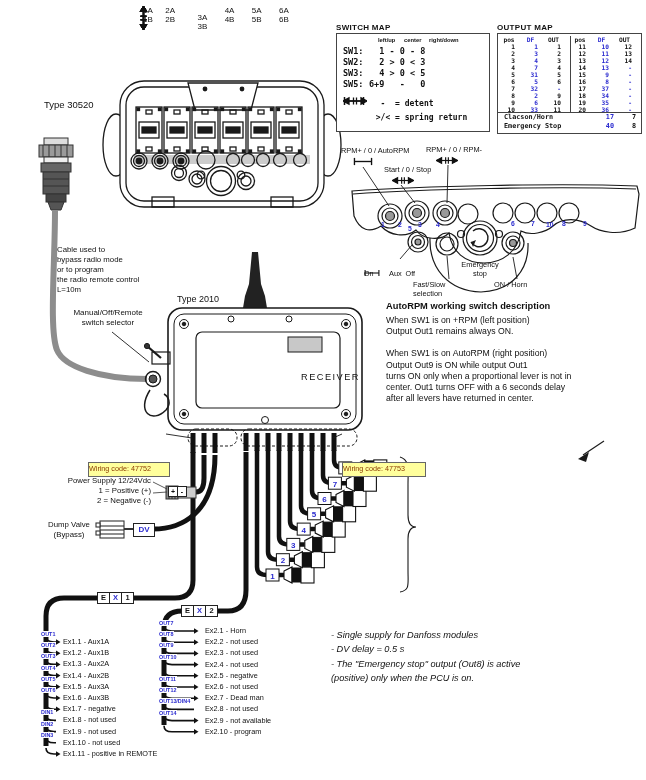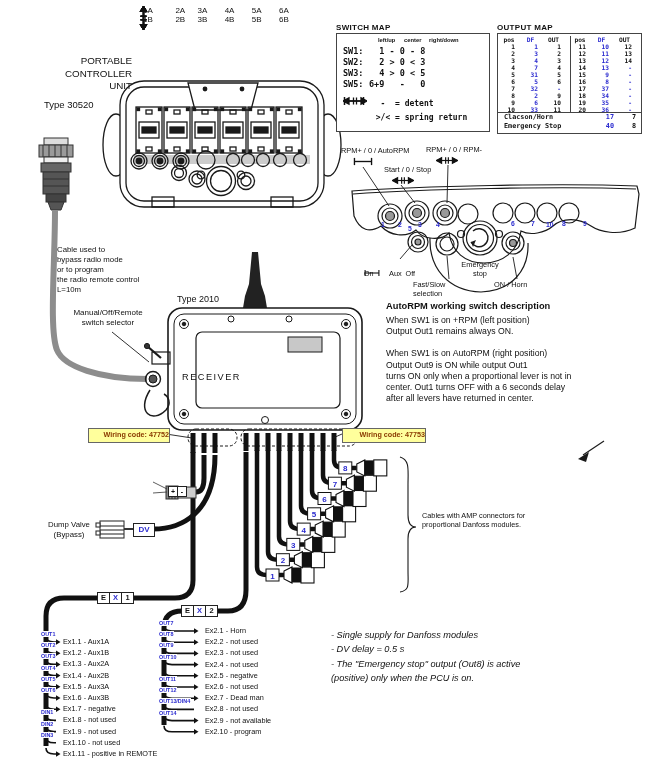--- a/index.html
+++ b/index.html
@@ -13,21 +13,21 @@
   .sw-row{display:flex;font-family:"DejaVu Sans Mono",monospace;font-size:8.5px;font-weight:bold;white-space:pre;line-height:11px;}
   .om-grid{display:grid;grid-template-columns:20px 23px 23px;font-family:"DejaVu Sans Mono",monospace;
            font-size:6.2px;font-weight:bold;line-height:7px;}
   .om-grid span{text-align:right;padding-right:5px;}
   .om-head{text-align:center !important;padding-right:2px !important;}
   .tagbox{display:flex;}
   .tagbox span{display:block;width:11px;height:10px;border:1px solid #222;border-left-width:0;
                font-size:7.5px;font-weight:bold;text-align:center;line-height:10px;background:#fff;}
   .tagbox span:first-child{border-left-width:1px;}
   .wirecode{background:var(--wire-bg);border:1px solid #666;color:var(--wire-tx);
-            font-size:7.2px;font-weight:bold;text-align:right;line-height:12px;}
+            font-size:7.2px;font-weight:normal;text-align:left;line-height:12px;margin-top:34px;}
   .pinlbl{font-size:5.4px;font-weight:bold;color:var(--blue);font-family:"Liberation Sans",sans-serif;}
   .exrow{font-size:7.3px;white-space:pre;}
   .panel-lbl{font-size:7.4px;white-space:pre-line;line-height:1.2;}
   .knum{font-size:6.8px;font-weight:bold;color:var(--blue);}
   svg{position:absolute;left:0;top:0;}
 </style>
 </head>
 <body>
 
 <div id="canvas">
@@ -366,34 +366,34 @@
           <g stroke="#111" fill="#111">
             <line x1="5.5" y1="3" x2="5.5" y2="21" stroke-width="1.4"></line>
             <polygon points="5.5,0 2.2,5.5 8.8,5.5"></polygon>
             <polygon points="5.5,24 2.2,18.5 8.8,18.5"></polygon>
             <line x1="2.5" y1="10.2" x2="8.5" y2="10.2" stroke-width="1"></line>
             <line x1="2.5" y1="13.8" x2="8.5" y2="13.8" stroke-width="1"></line>
           </g>
         </svg>
         <div>1B</div>
       </div>
-      <div style="width: 20px; text-align: right; font-size: 8px;">
+      <div style="width: 20px; text-align: left; font-size: 8px;">
         <div>2A</div>
         <svg width="11" height="24" viewBox="0 0 11 24">
           <g stroke="#111" fill="#111">
             <line x1="5.5" y1="3" x2="5.5" y2="21" stroke-width="1.4"></line>
             <polygon points="5.5,0 2.2,5.5 8.8,5.5"></polygon>
             <polygon points="5.5,24 2.2,18.5 8.8,18.5"></polygon>
             <line x1="2.5" y1="10.2" x2="8.5" y2="10.2" stroke-width="1"></line>
             <line x1="2.5" y1="13.8" x2="8.5" y2="13.8" stroke-width="1"></line>
           </g>
         </svg>
         <div>2B</div>
       </div>
-      <div style="width: 20px; text-align: center; font-size: 8px;">
+      <div style="width: 20px; text-align: center; font-size: 8px; margin-top: 7px;">
         <div>3A</div>
         <svg width="11" height="24" viewBox="0 0 11 24">
           <g stroke="#111" fill="#111">
             <line x1="5.5" y1="3" x2="5.5" y2="21" stroke-width="1.4"></line>
             <polygon points="5.5,0 2.2,5.5 8.8,5.5"></polygon>
             <polygon points="5.5,24 2.2,18.5 8.8,18.5"></polygon>
             <line x1="2.5" y1="10.2" x2="8.5" y2="10.2" stroke-width="1"></line>
             <line x1="2.5" y1="13.8" x2="8.5" y2="13.8" stroke-width="1"></line>
           </g>
         </svg>
@@ -564,35 +564,32 @@
           <span style="position:absolute;left:122px;width:16px;text-align:right">7</span>
         </div>
         <div style="position: relative; height: 9px; font-family: &quot;DejaVu Sans Mono&quot;, monospace; font-size: 6.8px; font-weight: bold;">
           <span style="position:absolute;left:6px">Emergency Stop</span>
           <span class="blue" style="position:absolute;left:96px;width:20px;text-align:right">40</span>
           <span style="position:absolute;left:122px;width:16px;text-align:right">8</span>
         </div>
       </div>
   </div>
 
-  <div class="abs pre" style="left:40px;top:55px;width:92px;text-align:right;font-size:9.8px;line-height:1.3;">PORTABLE
-CONTROLLER
-UNIT</div>
   <div class="abs" style="left:44px;top:99px;font-size:9.5px;">Type 30520</div>
 
   <div class="abs pre" style="left:57px;top:245px;font-size:7.8px;line-height:1.28;">Cable  used to
 bypass radio mode
 or to program
 the radio remote control
 L=10m</div>
 
   <div class="abs" style="left:177px;top:294px;font-size:9px;">Type 2010</div>
   <div class="abs pre" style="left:52px;top:308px;width:112px;text-align:center;font-size:8px;line-height:1.25;">Manual/Off/Remote
 switch selector</div>
-  <div class="abs" style="left:182px;top:372px;width:160px;text-align:left;font-size:9.2px;letter-spacing:1.5px;">RECEIVER</div>
+  <div class="abs" style="left:200px;top:372px;width:160px;text-align:right;font-size:9.2px;letter-spacing:1.5px;">RECEIVER</div>
 
   <div class="abs panel-lbl" style="left:341px;top:147px;">RPM+ / 0 / AutoRPM</div>
   <div class="abs" id="ic-detent1" style="left:352px;top:157px;">
       <svg width="22" height="9" viewBox="0 0 22 10">
         <g stroke="#111" stroke-width="1.5">
           <line x1="1.5" y1="1" x2="1.5" y2="9"></line>
           <line x1="20.5" y1="1" x2="20.5" y2="9"></line>
           <line x1="1.5" y1="5" x2="20.5" y2="5"></line>
         </g>
       </svg>
@@ -659,31 +656,32 @@
 
 When SW1 is on AutoRPM (right position)
 Output Out9 is ON while output Out1
 turns ON only when a proportional lever is not in
 center. Out1 turns OFF with a 6 seconds delay
 after all levers have returned in center.</div>
 
   <div class="abs wirecode" style="left:88px;top:428px;width:80px;height:13px;">Wiring code: 47752</div>
   <div class="abs wirecode" style="left:342px;top:428px;width:82px;height:13px;">Wiring code: 47753</div>
 
+  <div class="abs pre" style="left:33px;top:476px;width:118px;text-align:right;font-size:7.8px;line-height:1.3;">Power Supply 12/24Vdc
+1 = Positive (+)
+2 = Negative (-)</div>
   <div class="abs tagbox" id="ps-tag" style="left:168px;top:486px;">
       <span style="width: 8px; height: 9px; font-size: 7px; line-height: 9px;">+</span>
       <span style="width: 8px; height: 9px; font-size: 7px; line-height: 9px;">-</span>
     </div>
   <div class="abs pre" style="left:40px;top:520px;width:58px;text-align:center;font-size:7.8px;line-height:1.25;">Dump Valve
 (Bypass)</div>
   <div class="abs" style="left:133px;top:523px;width:20px;height:12px;border:1.2px solid #222;background:#fff;color:var(--blue);
               font-size:8px;font-weight:bold;text-align:center;line-height:12px;">DV</div>
 
-  <div class="abs pre" style="left:422px;top:511px;width:140px;font-size:7.3px;line-height:1.3;">Cables with AMP connectors for
-proportional Danfoss modules.</div>
 
   <div class="abs tagbox" id="ex1-tag" style="left:97px;top:592px;">
       <span>E</span>
       <span style="color: rgb(43, 43, 207);">X</span>
       <span>1</span>
     </div>
   <div class="abs tagbox" id="ex2-tag" style="left:181px;top:605px;">
       <span>E</span>
       <span style="color: rgb(43, 43, 207);">X</span>
       <span>2</span>

